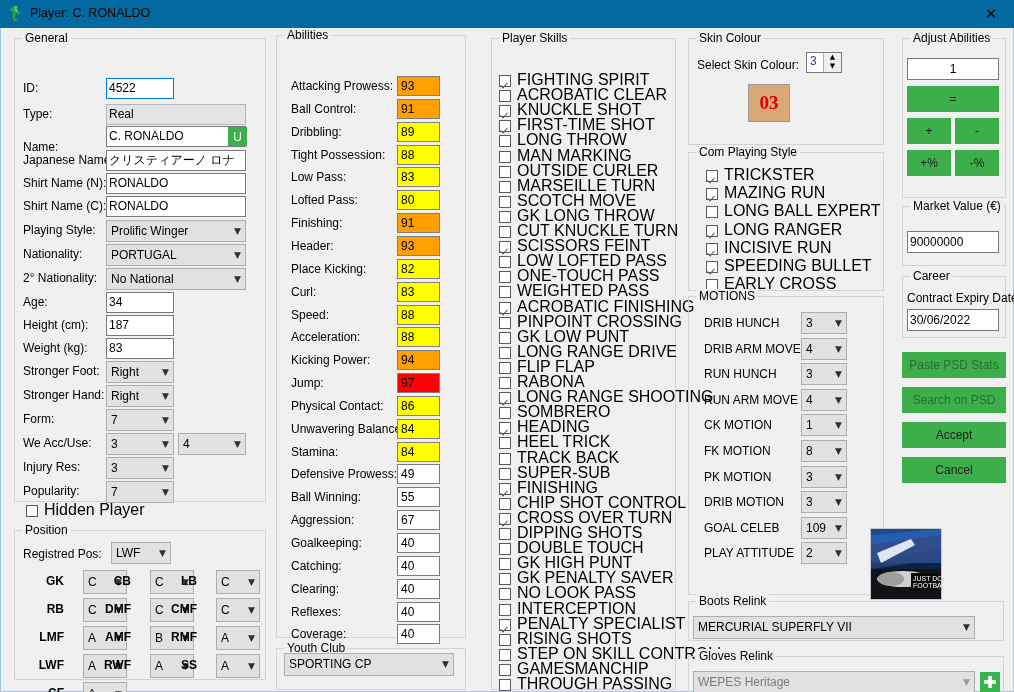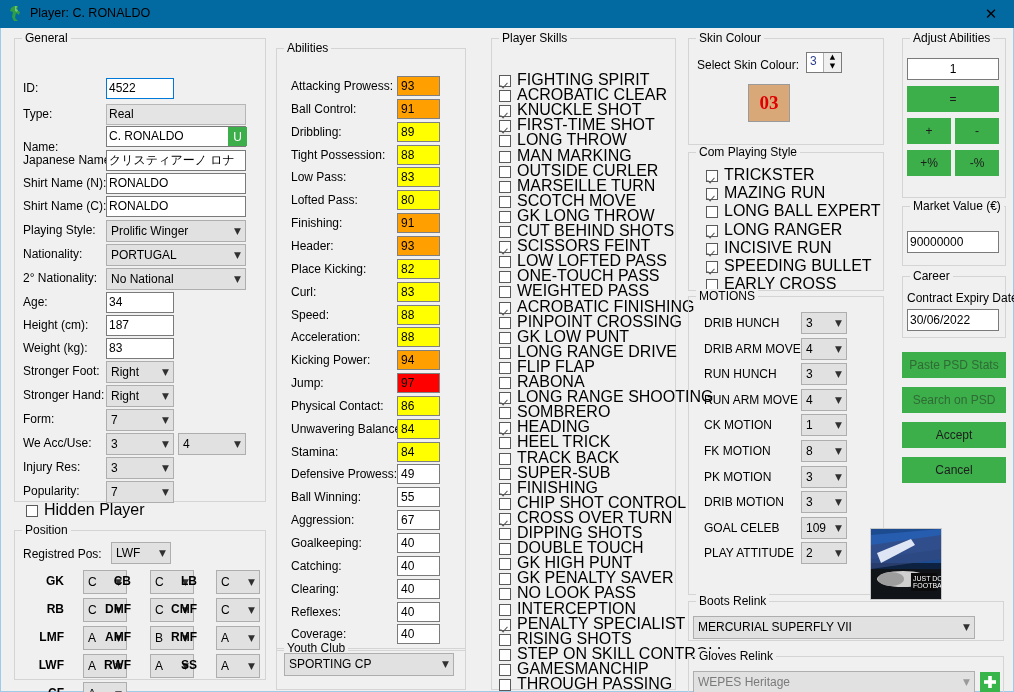--- a/index.html
+++ b/index.html
@@ -200,21 +200,21 @@
       <span class="lbl" style="left:35px;top:630px;width:28px;text-align:right;font-weight:bold;">LWF</span>
       <div class="cb" style="left:82px;top:626px;width:44px;height:24px;line-height:22px;"><span>A</span><span class="arw" style="height:22px;line-height:22px;">▼</span></div>
       <span class="lbl" style="left:102px;top:630px;width:28px;text-align:right;font-weight:bold;">RWF</span>
       <div class="cb" style="left:149px;top:626px;width:44px;height:24px;line-height:22px;"><span>A</span><span class="arw" style="height:22px;line-height:22px;">▼</span></div>
       <span class="lbl" style="left:168px;top:630px;width:28px;text-align:right;font-weight:bold;">SS</span>
       <div class="cb" style="left:215px;top:626px;width:44px;height:24px;line-height:22px;"><span>A</span><span class="arw" style="height:22px;line-height:22px;">▼</span></div>
       <span class="lbl" style="left:35px;top:658px;width:28px;text-align:right;font-weight:bold;">CF</span>
       <div class="cb" style="left:82px;top:654px;width:44px;height:24px;line-height:22px;"><span>A</span><span class="arw" style="height:22px;line-height:22px;">▼</span></div>
     </div>
 
-  <div class="grp" style="left:275px;top:20px;width:190px;height:603px;">
+  <div class="grp" style="left:275px;top:7px;width:190px;height:603px;">
     <span class="cap">Abilities</span>
   </div>
   <div id="abilities-list">
       <span class="lbl" style="left:290px;top:51px;">Attacking Prowess:</span>
       <div class="abv o" style="left:396px;top:48px;">93</div>
       <span class="lbl" style="left:290px;top:73.85px;">Ball Control:</span>
       <div class="abv o" style="left:396px;top:70.85px;">91</div>
       <span class="lbl" style="left:290px;top:96.7px;">Dribbling:</span>
       <div class="abv y" style="left:396px;top:93.7px;">89</div>
       <span class="lbl" style="left:290px;top:119.55000000000001px;">Tight Possession:</span>
@@ -278,21 +278,21 @@
       <div class="ck" style="left:498px;top:44px;"><span class="bx on"></span><span class="tx">FIGHTING SPIRIT</span></div>
       <div class="ck" style="left:498px;top:59.1px;"><span class="bx"></span><span class="tx">ACROBATIC CLEAR</span></div>
       <div class="ck" style="left:498px;top:74.2px;"><span class="bx on"></span><span class="tx">KNUCKLE SHOT</span></div>
       <div class="ck" style="left:498px;top:89.3px;"><span class="bx on"></span><span class="tx">FIRST-TIME SHOT</span></div>
       <div class="ck" style="left:498px;top:104.4px;"><span class="bx"></span><span class="tx">LONG THROW</span></div>
       <div class="ck" style="left:498px;top:119.5px;"><span class="bx"></span><span class="tx">MAN MARKING</span></div>
       <div class="ck" style="left:498px;top:134.6px;"><span class="bx"></span><span class="tx">OUTSIDE CURLER</span></div>
       <div class="ck" style="left:498px;top:149.7px;"><span class="bx"></span><span class="tx">MARSEILLE TURN</span></div>
       <div class="ck" style="left:498px;top:164.8px;"><span class="bx"></span><span class="tx">SCOTCH MOVE</span></div>
       <div class="ck" style="left:498px;top:179.9px;"><span class="bx"></span><span class="tx">GK LONG THROW</span></div>
-      <div class="ck" style="left:498px;top:195px;"><span class="bx"></span><span class="tx">CUT BEHIND SHOTS</span></div>
+      <div class="ck" style="left:498px;top:195px;"><span class="bx"></span><span class="tx">CUT KNUCKLE TURN</span></div>
       <div class="ck" style="left:498px;top:210.1px;"><span class="bx on"></span><span class="tx">SCISSORS FEINT</span></div>
       <div class="ck" style="left:498px;top:225.2px;"><span class="bx"></span><span class="tx">LOW LOFTED PASS</span></div>
       <div class="ck" style="left:498px;top:240.29999999999998px;"><span class="bx"></span><span class="tx">ONE-TOUCH PASS</span></div>
       <div class="ck" style="left:498px;top:255.4px;"><span class="bx"></span><span class="tx">WEIGHTED PASS</span></div>
       <div class="ck" style="left:498px;top:270.5px;"><span class="bx on"></span><span class="tx">ACROBATIC FINISHING</span></div>
       <div class="ck" style="left:498px;top:285.6px;"><span class="bx"></span><span class="tx">PINPOINT CROSSING</span></div>
       <div class="ck" style="left:498px;top:300.7px;"><span class="bx"></span><span class="tx">GK LOW PUNT</span></div>
       <div class="ck" style="left:498px;top:315.8px;"><span class="bx"></span><span class="tx">LONG RANGE DRIVE</span></div>
       <div class="ck" style="left:498px;top:330.9px;"><span class="bx"></span><span class="tx">FLIP FLAP</span></div>
       <div class="ck" style="left:498px;top:346px;"><span class="bx"></span><span class="tx">RABONA</span></div>

